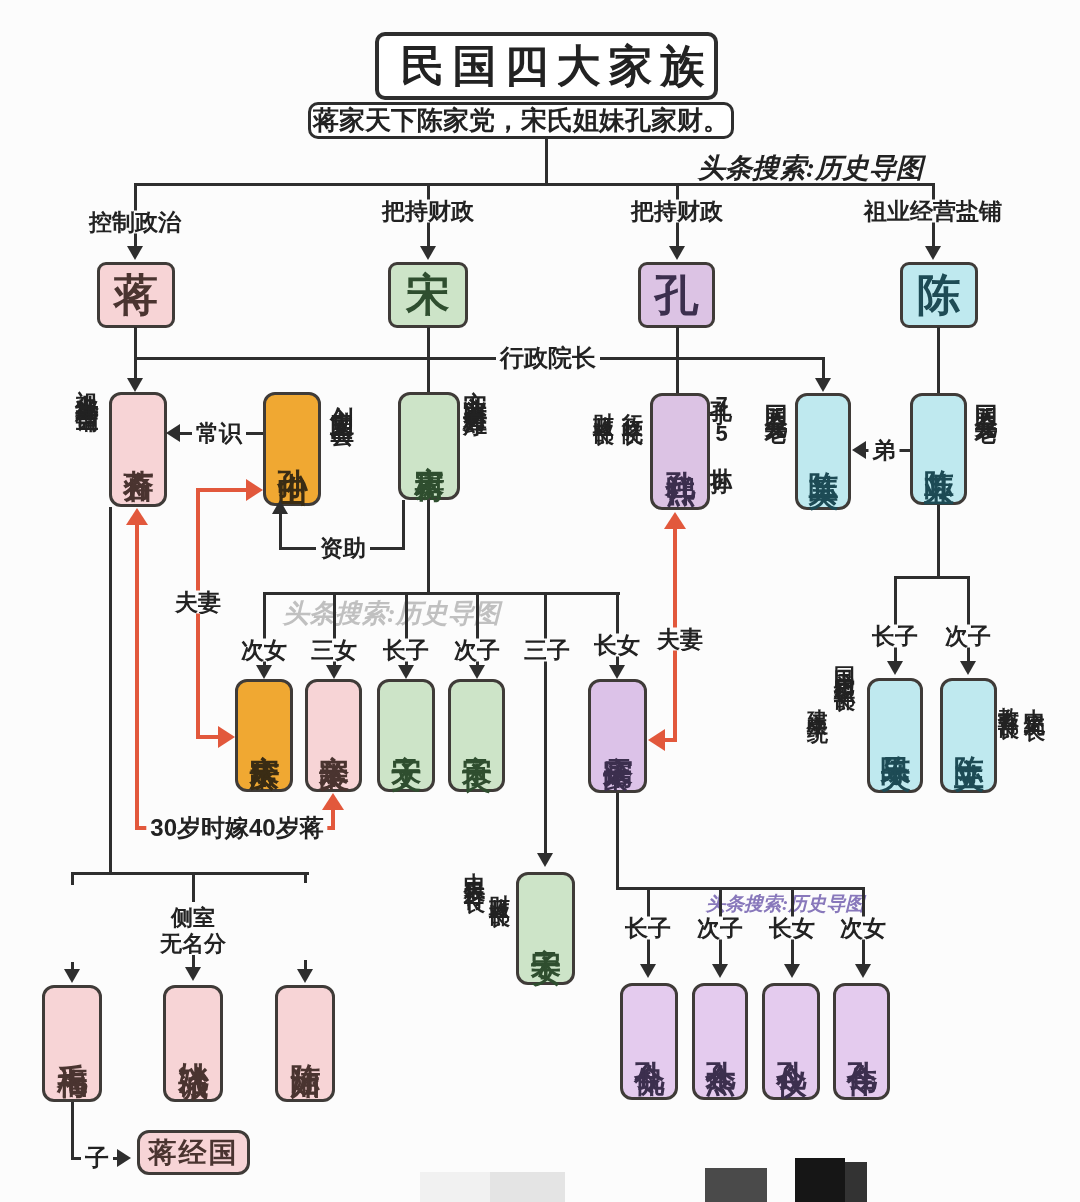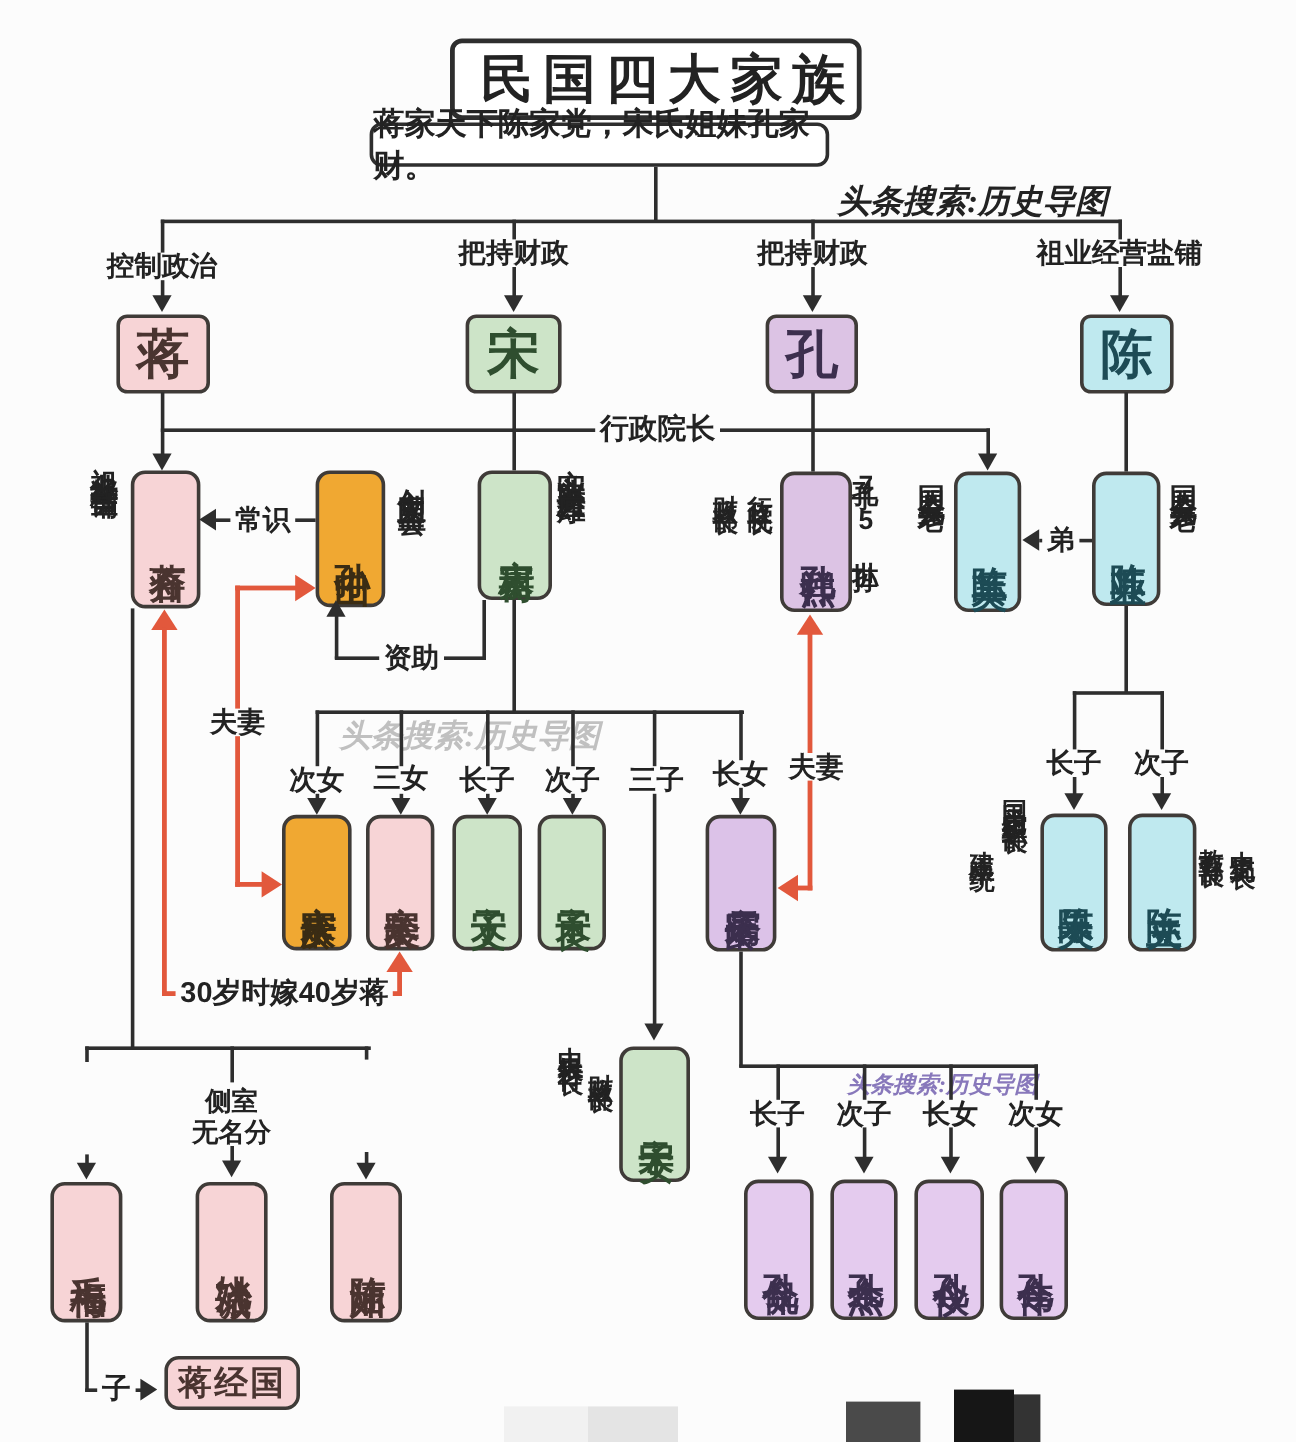--- a/index.html
+++ b/index.html
@@ -38,21 +38,21 @@
   .wm{position:absolute;font-weight:700;font-family:"Liberation Serif","DejaVu Serif",serif;
       font-style:italic;white-space:nowrap;}
   .blk{position:absolute;}
 </style>
 </head>
 <body>
 
 <div id="canvas">
 
   <div class="panel" style="left:375px;top:32px;width:343px;height:68px;font-size:44px;letter-spacing:8px;border-width:4px;padding-left:20px;">民国四大家族</div>
-  <div class="panel" style="left:308px;top:102px;width:383px;height:37px;font-size:26px;">蒋家天下陈家党，宋氏姐妹孔家财。</div>
+  <div class="panel" style="left:308px;top:102px;width:426px;height:37px;font-size:26px;">蒋家天下陈家党，宋氏姐妹孔家财。</div>
   <div class="wm" style="left:698px;top:150px;font-size:27px;color:#222;">头条搜索:历史导图</div>
 
   <div class="line" style="left:544.5px;top:139px;width:3px;height:45px;"></div>
   <div class="line" style="left:133.5px;top:182.5px;width:801px;height:3px;"></div>
   <div class="line" style="left:133.5px;top:182.5px;width:3px;height:64px;"></div>
   <div class="line" style="left:426.5px;top:182.5px;width:3px;height:64px;"></div>
   <div class="line" style="left:675.5px;top:182.5px;width:3px;height:64px;"></div>
   <div class="line" style="left:931.5px;top:182.5px;width:3px;height:64px;"></div>
   <div class="arr ad" style="left:127px;top:246px;"></div>
   <div class="arr ad" style="left:420px;top:246px;"></div>
@@ -111,21 +111,21 @@
   <div class="line" style="left:426.5px;top:500px;width:3px;height:93px;"></div>
   <div class="line" style="left:262.5px;top:591.5px;width:357px;height:3px;"></div>
   <div class="wm" style="left:283px;top:596px;font-size:26px;color:#c0c0c0;">头条搜索:历史导图</div>
 
   <div class="line" style="left:262.5px;top:591.5px;width:3px;height:76px;"></div>
   <div class="arr ad" style="left:256px;top:665px;"></div>
   <div class="lbl" style="left:264px;top:650px;">次女</div>
 
   <div class="line" style="left:332.5px;top:591.5px;width:3px;height:76px;"></div>
   <div class="arr ad" style="left:326px;top:665px;"></div>
-  <div class="lbl" style="left:334px;top:650px;font-family:Liberation Mono, monospace;">三女</div>
+  <div class="lbl" style="left:334px;top:650px;">三女</div>
 
   <div class="line" style="left:404.5px;top:591.5px;width:3px;height:76px;"></div>
   <div class="arr ad" style="left:398px;top:665px;"></div>
   <div class="lbl" style="left:406px;top:650px;">长子</div>
 
   <div class="line" style="left:475.5px;top:591.5px;width:3px;height:76px;"></div>
   <div class="arr ad" style="left:469px;top:665px;"></div>
   <div class="lbl" style="left:477px;top:650px;">次子</div>
 
   <div class="line" style="left:543.5px;top:591.5px;width:3px;height:264px;"></div>

